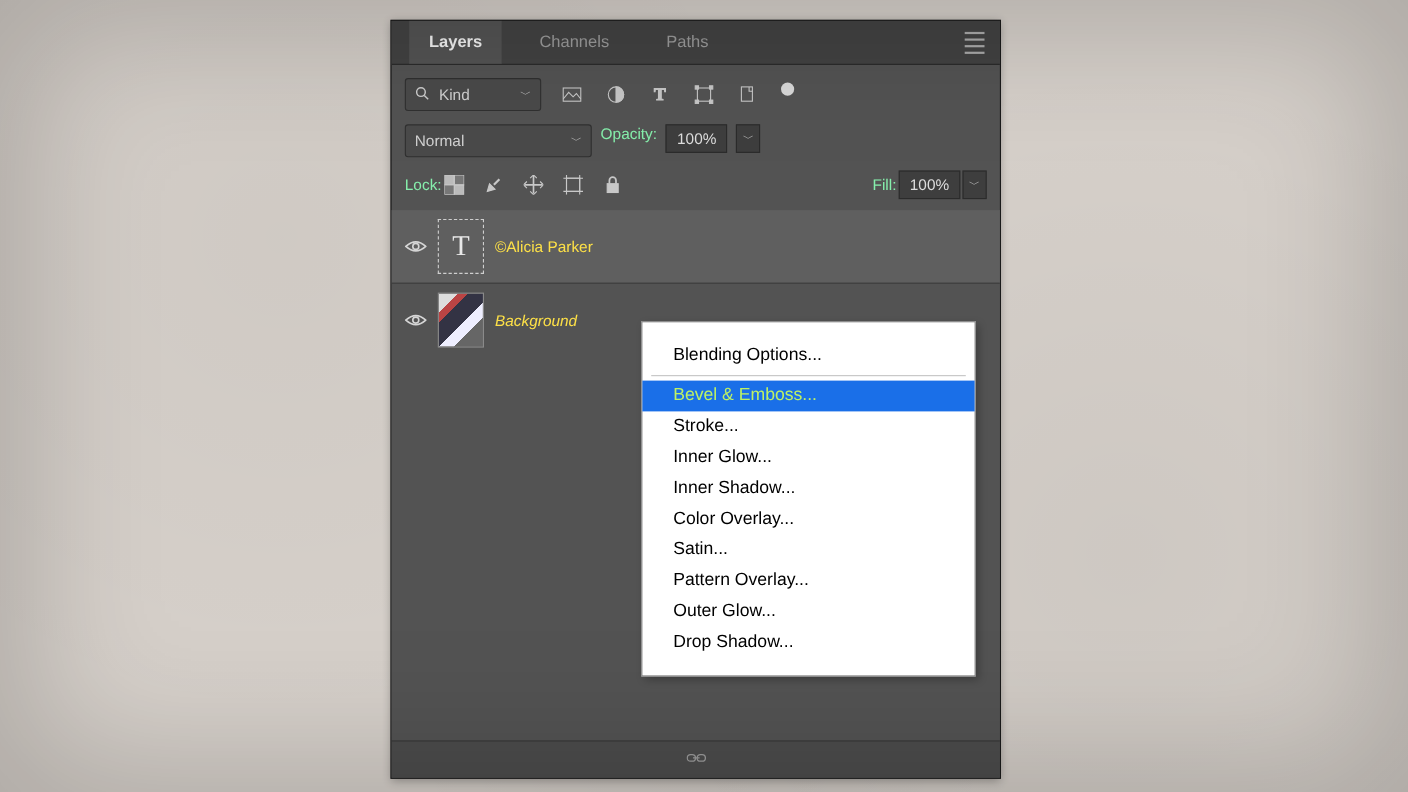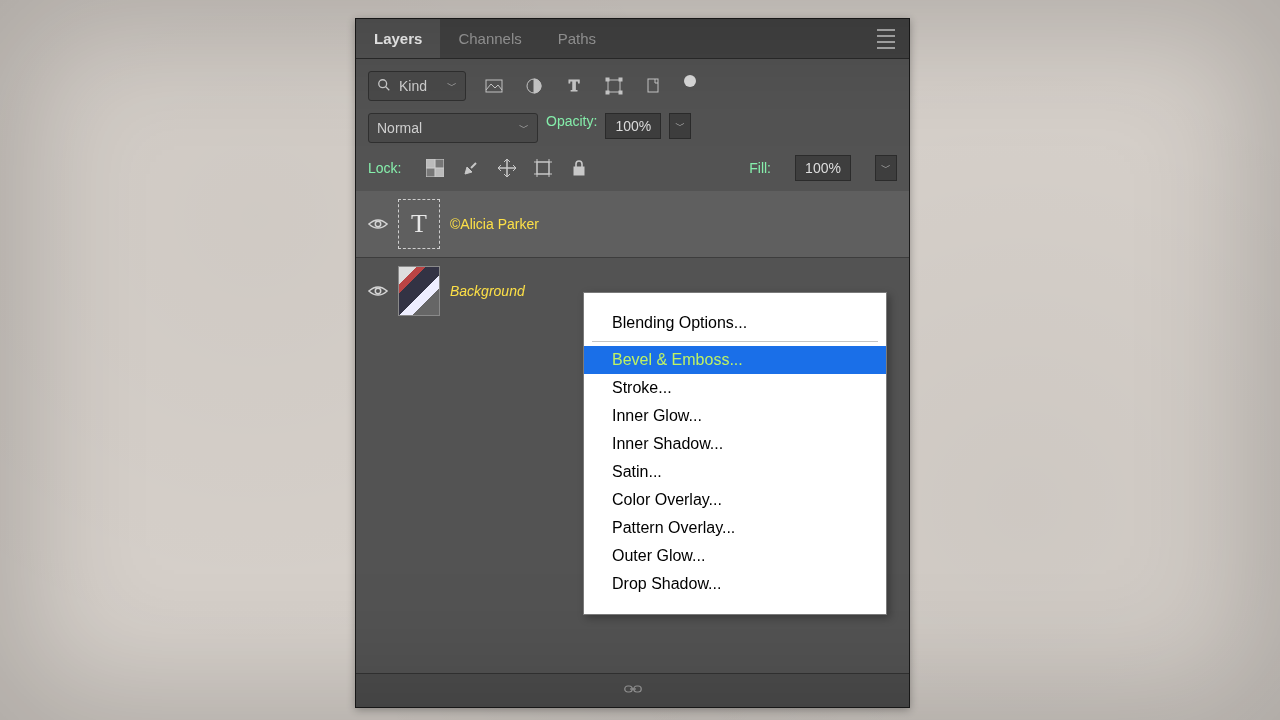--- a/index.html
+++ b/index.html
@@ -35,57 +35,58 @@
     display: flex; align-items: center;
     background: #424242;
     height: 40px;
     border-bottom: 1px solid #2a2a2a;
   }
   .tab {
     padding: 0 18px; height: 100%;
     display: flex; align-items: center;
     color: #9a9a9a; cursor: pointer;
     font-size: 15px;
+    margin-left: 16px;
   }
   .tab.active {
     background: #535353;
     color: #f0f0f0;
     font-weight: 600;
   }
   .tabs-spacer { flex: 1; }
   .menu-icon {
     width: 26px; height: 26px; margin-right: 10px;
     display: flex; flex-direction: column; justify-content: center; gap: 4px;
     color:#aaa;
   }
   .menu-icon span { height: 2px; background:#aaa; width: 18px; margin:0 auto; }
   
   .row { display: flex; align-items: center; gap: 8px; padding: 12px 12px 4px 12px; color:#d0d0d0; }
   .row2 { display: flex; align-items: flex-start; gap: 8px; padding: 8px 12px 6px 12px; color:#d0d0d0; }
   .dropdown {
     background: #4a4a4a; border: 1px solid #303030; border-radius: 3px;
     height: 30px; display:flex; align-items:center; padding:0 8px; gap:8px;
   }
-  .dropdown.kind { width: 98px; text-align: right; }
+  .dropdown.kind { width: 124px; text-align: right; }
   .dropdown .chev { margin-left:auto; font-size:10px; color:#bbb; }
   .searchglyph { font-size:14px; }
   .filter-icons { display:flex; gap:20px; align-items:center; margin-left:10px; color:#c8c8c8; }
   .fi { width:20px; height:20px; display:flex; align-items:center; justify-content:center; }
   .fi svg { width:18px; height:18px; fill:#c8c8c8; stroke:#c8c8c8; }
   .dot { width:12px;height:12px;border-radius:50%;background:#d9d9d9;display:inline-block;position:relative;top:-5px; }
   
   .dropdown.blend { width: 170px; }
   .label { font-size: 14px; color:#86efac; }
   .num-input {
     background:#3e3e3e; border:1px solid #2b2b2b; height:26px; width:56px;
     display:flex;align-items:center;justify-content:center;color:#ddd;font-size:14px;
   }
   .small-drop { width:22px;height:26px;background:#3e3e3e;border:1px solid #2b2b2b;display:flex;align-items:center;justify-content:center;font-size:10px;color:#bbb; }
   
-  .row3 { display:flex; align-items:center; gap:24px; padding: 6px 12px 10px 12px; color:#ccc; }
+  .row3 { display:flex; align-items:center; gap:2px; padding: 6px 12px 10px 12px; color:#ccc; }
   .lock-icons { display:flex; gap:16px; align-items:center; }
   .lock-icons .fi svg { width:18px;height:18px; }
   
   .layers-list { flex:1; background:#535353; overflow:hidden; position:relative; }
   .layer-row {
     display:flex; align-items:center; gap:10px;
     padding: 6px 12px; height:66px;
   }
   .layer-row.selected { background:#5f5f5f; }
   .eye { width:20px;height:20px; display:flex;align-items:center;justify-content:center;}
@@ -284,20 +285,20 @@
   </div>
 </div>
 
 <div class="context-menu" id="ctx">
     <div class="mi">Blending Options...</div>
     <hr>
     <div class="mi highlight">Bevel &amp; Emboss...</div>
     <div class="mi">Stroke...</div>
     <div class="mi">Inner Glow...</div>
     <div class="mi">Inner Shadow...</div>
+    <div class="mi">Color Overlay...</div>
     <div class="mi">Satin...</div>
-    <div class="mi">Color Overlay...</div>
     <div class="mi">Pattern Overlay...</div>
     <div class="mi">Outer Glow...</div>
     <div class="mi">Drop Shadow...</div>
   </div>
 
 <div class="vignette"></div>
 
 </body></html>

